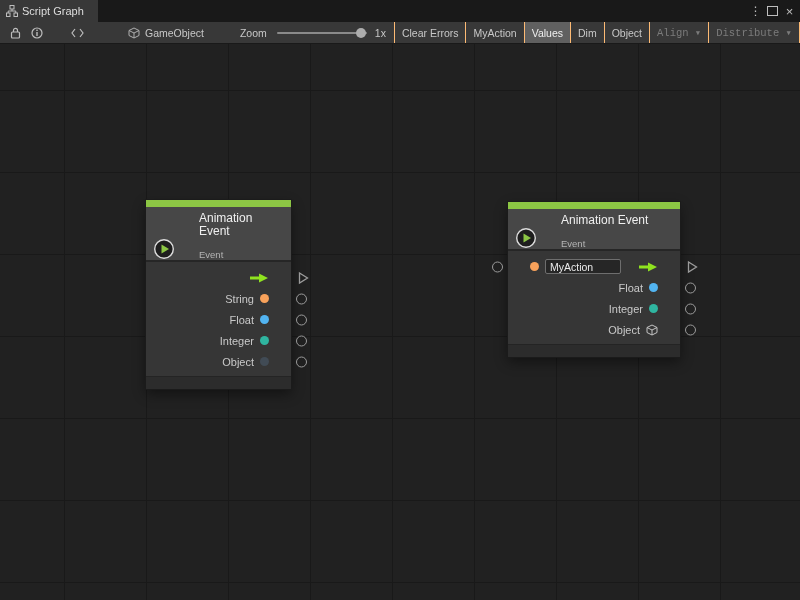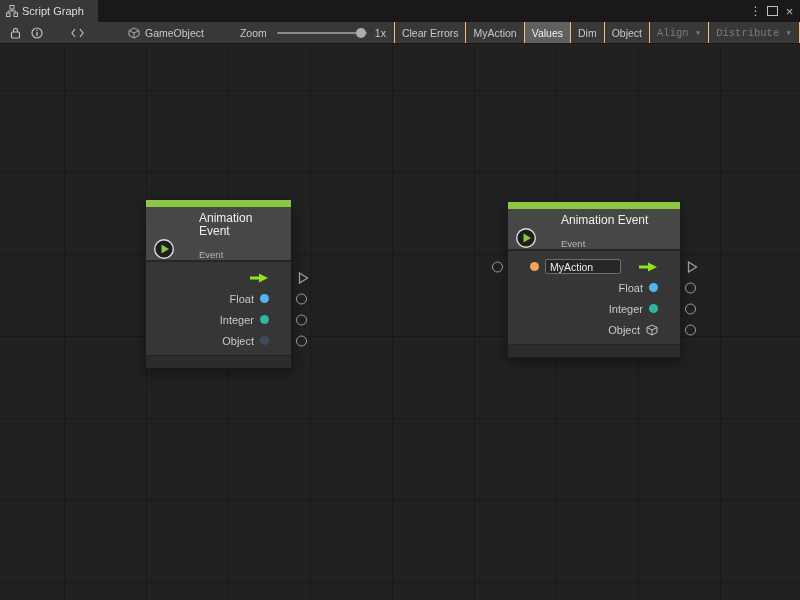--- a/index.html
+++ b/index.html
@@ -167,20 +167,25 @@
               <path d="M0 4.5 H9 V1.5 L18 6 L9 10.5 V7.5 H0 Z" fill="#8FE31F"></path>
             </svg>
           </span>
           <span class="port-tri">
             <svg width="11" height="13" viewBox="0 0 11 13">
               <path d="M1.5 1.5 L9.5 6.5 L1.5 11.5 Z" fill="none" stroke="#9B9B9B" stroke-width="1.3"></path>
             </svg>
           </span>
         </div>
         <div class="row">
+          <span>String</span>
+          <span class="dot string"></span>
+          <span class="port"></span>
+        </div>
+        <div class="row">
           <span>Float</span>
           <span class="dot float"></span>
           <span class="port"></span>
         </div>
         <div class="row">
           <span>Integer</span>
           <span class="dot integer"></span>
           <span class="port"></span>
         </div>
         <div class="row">

